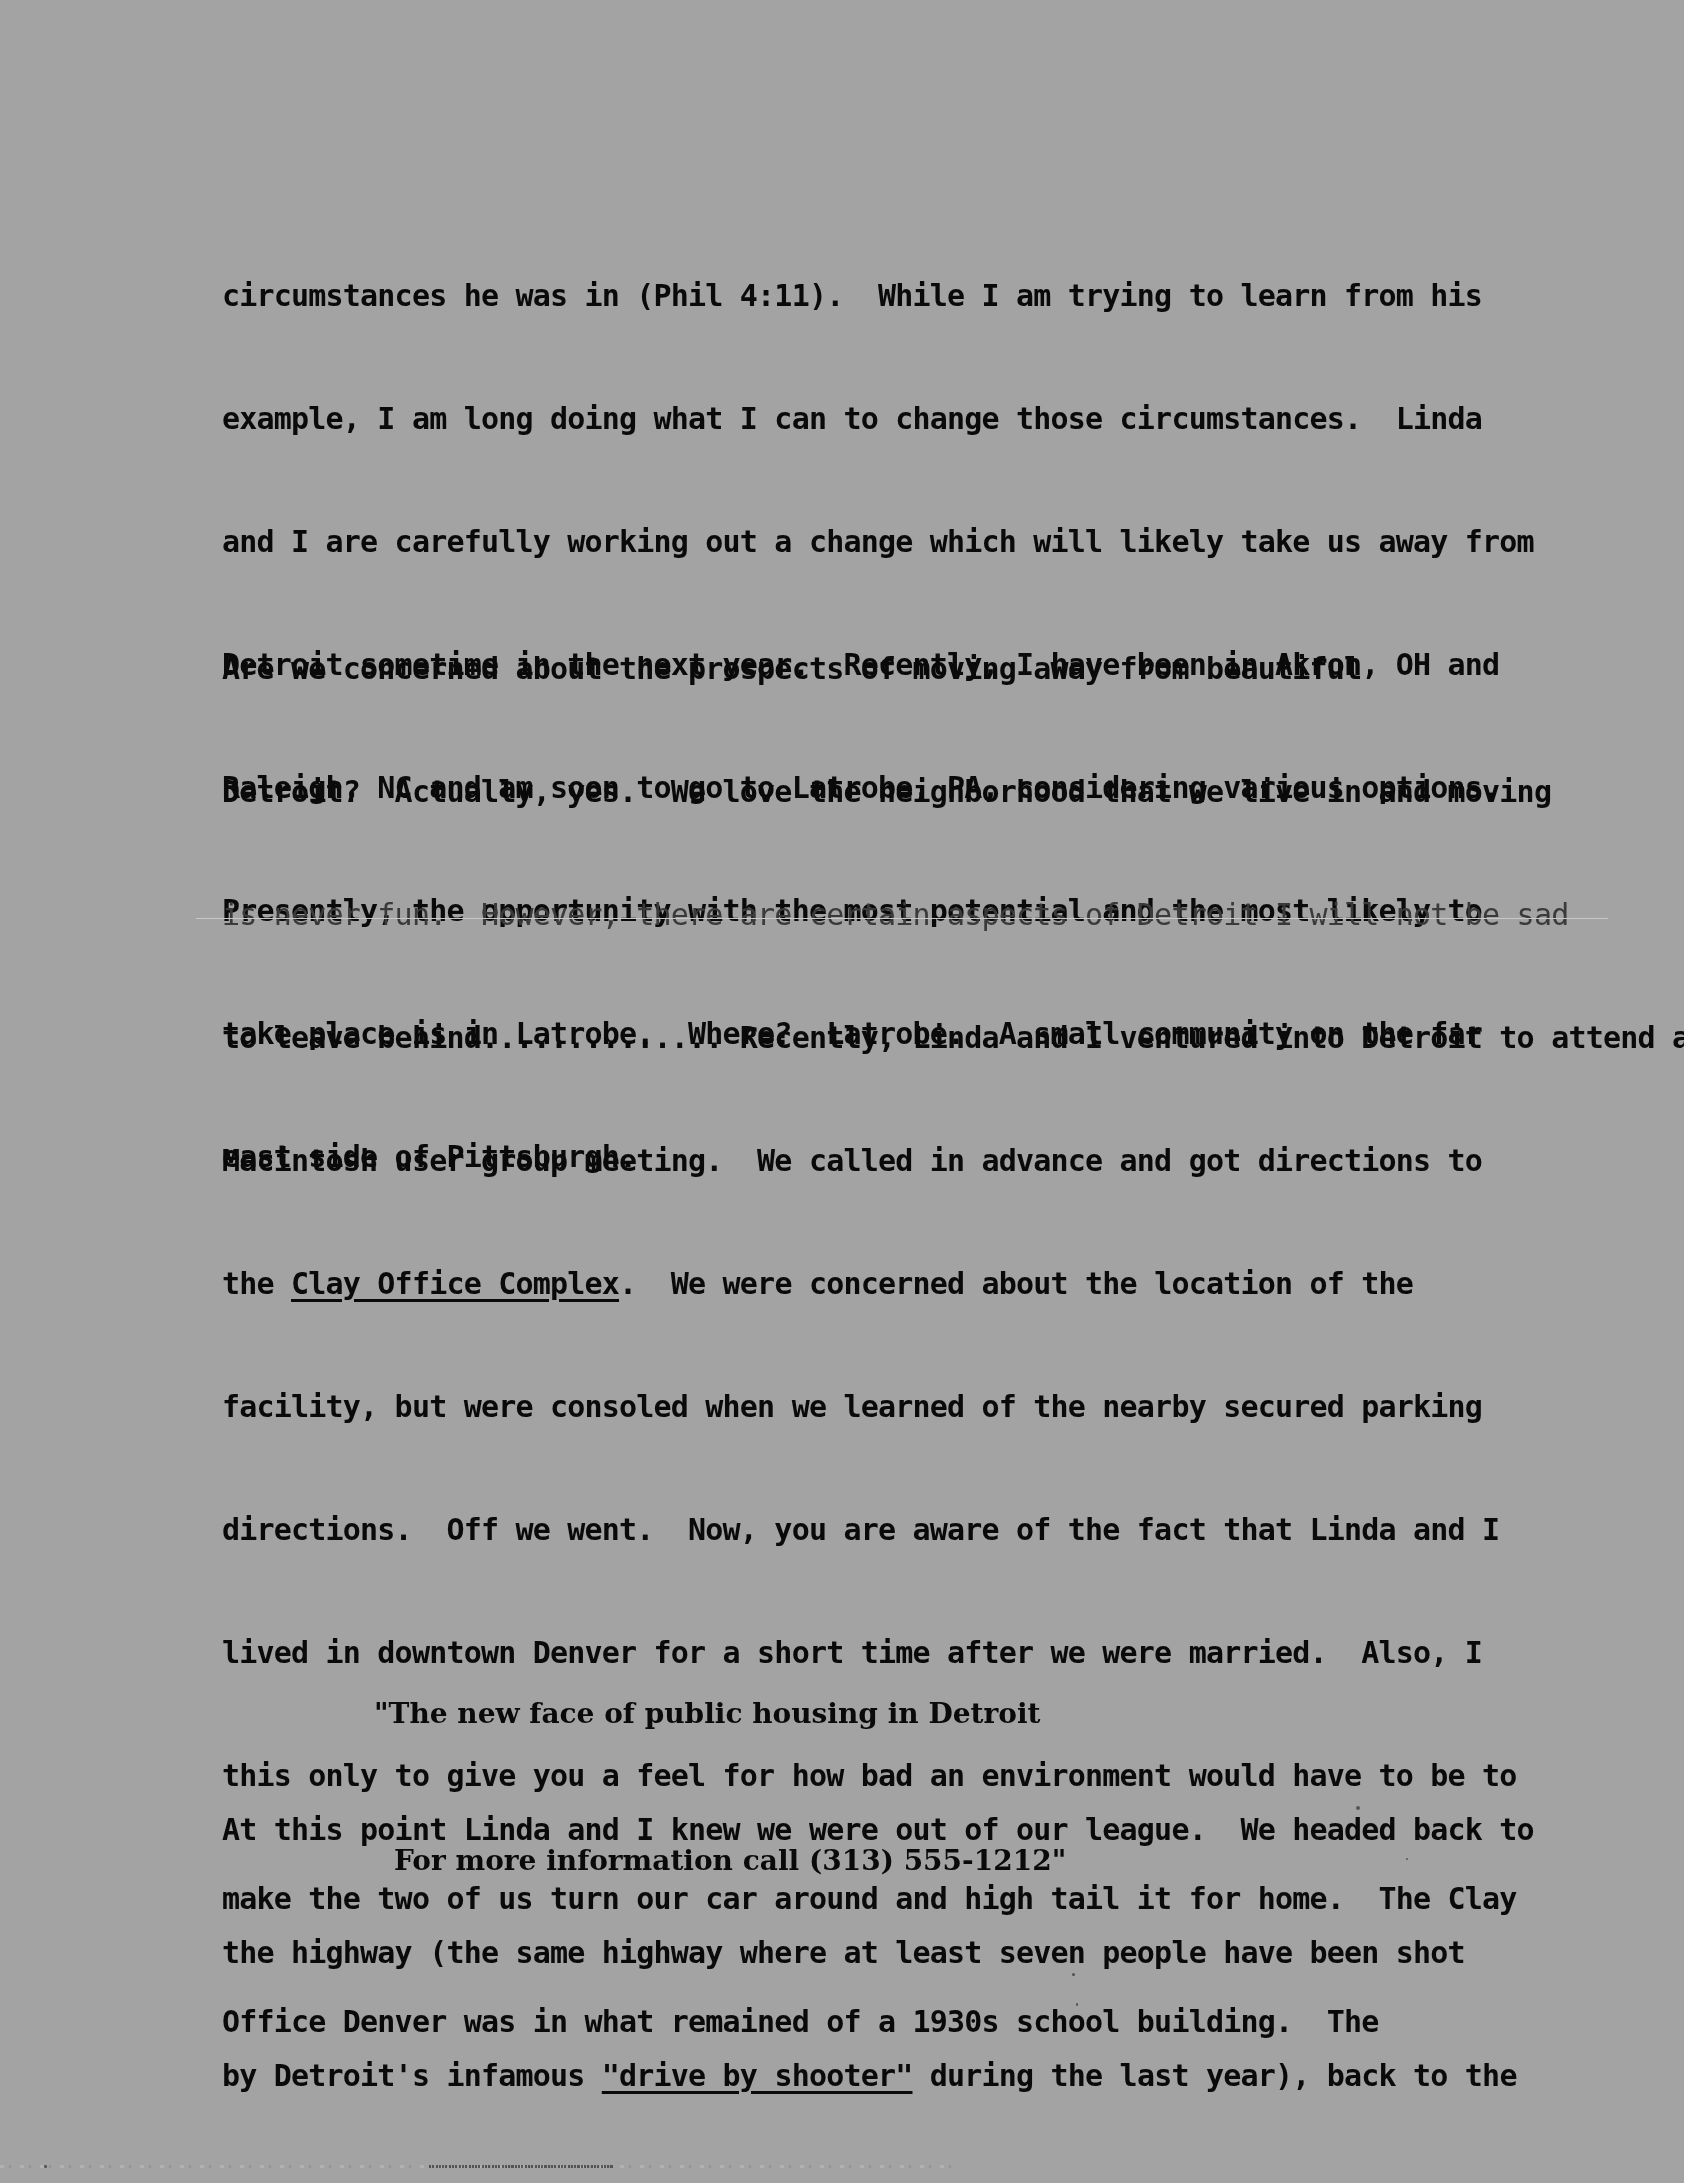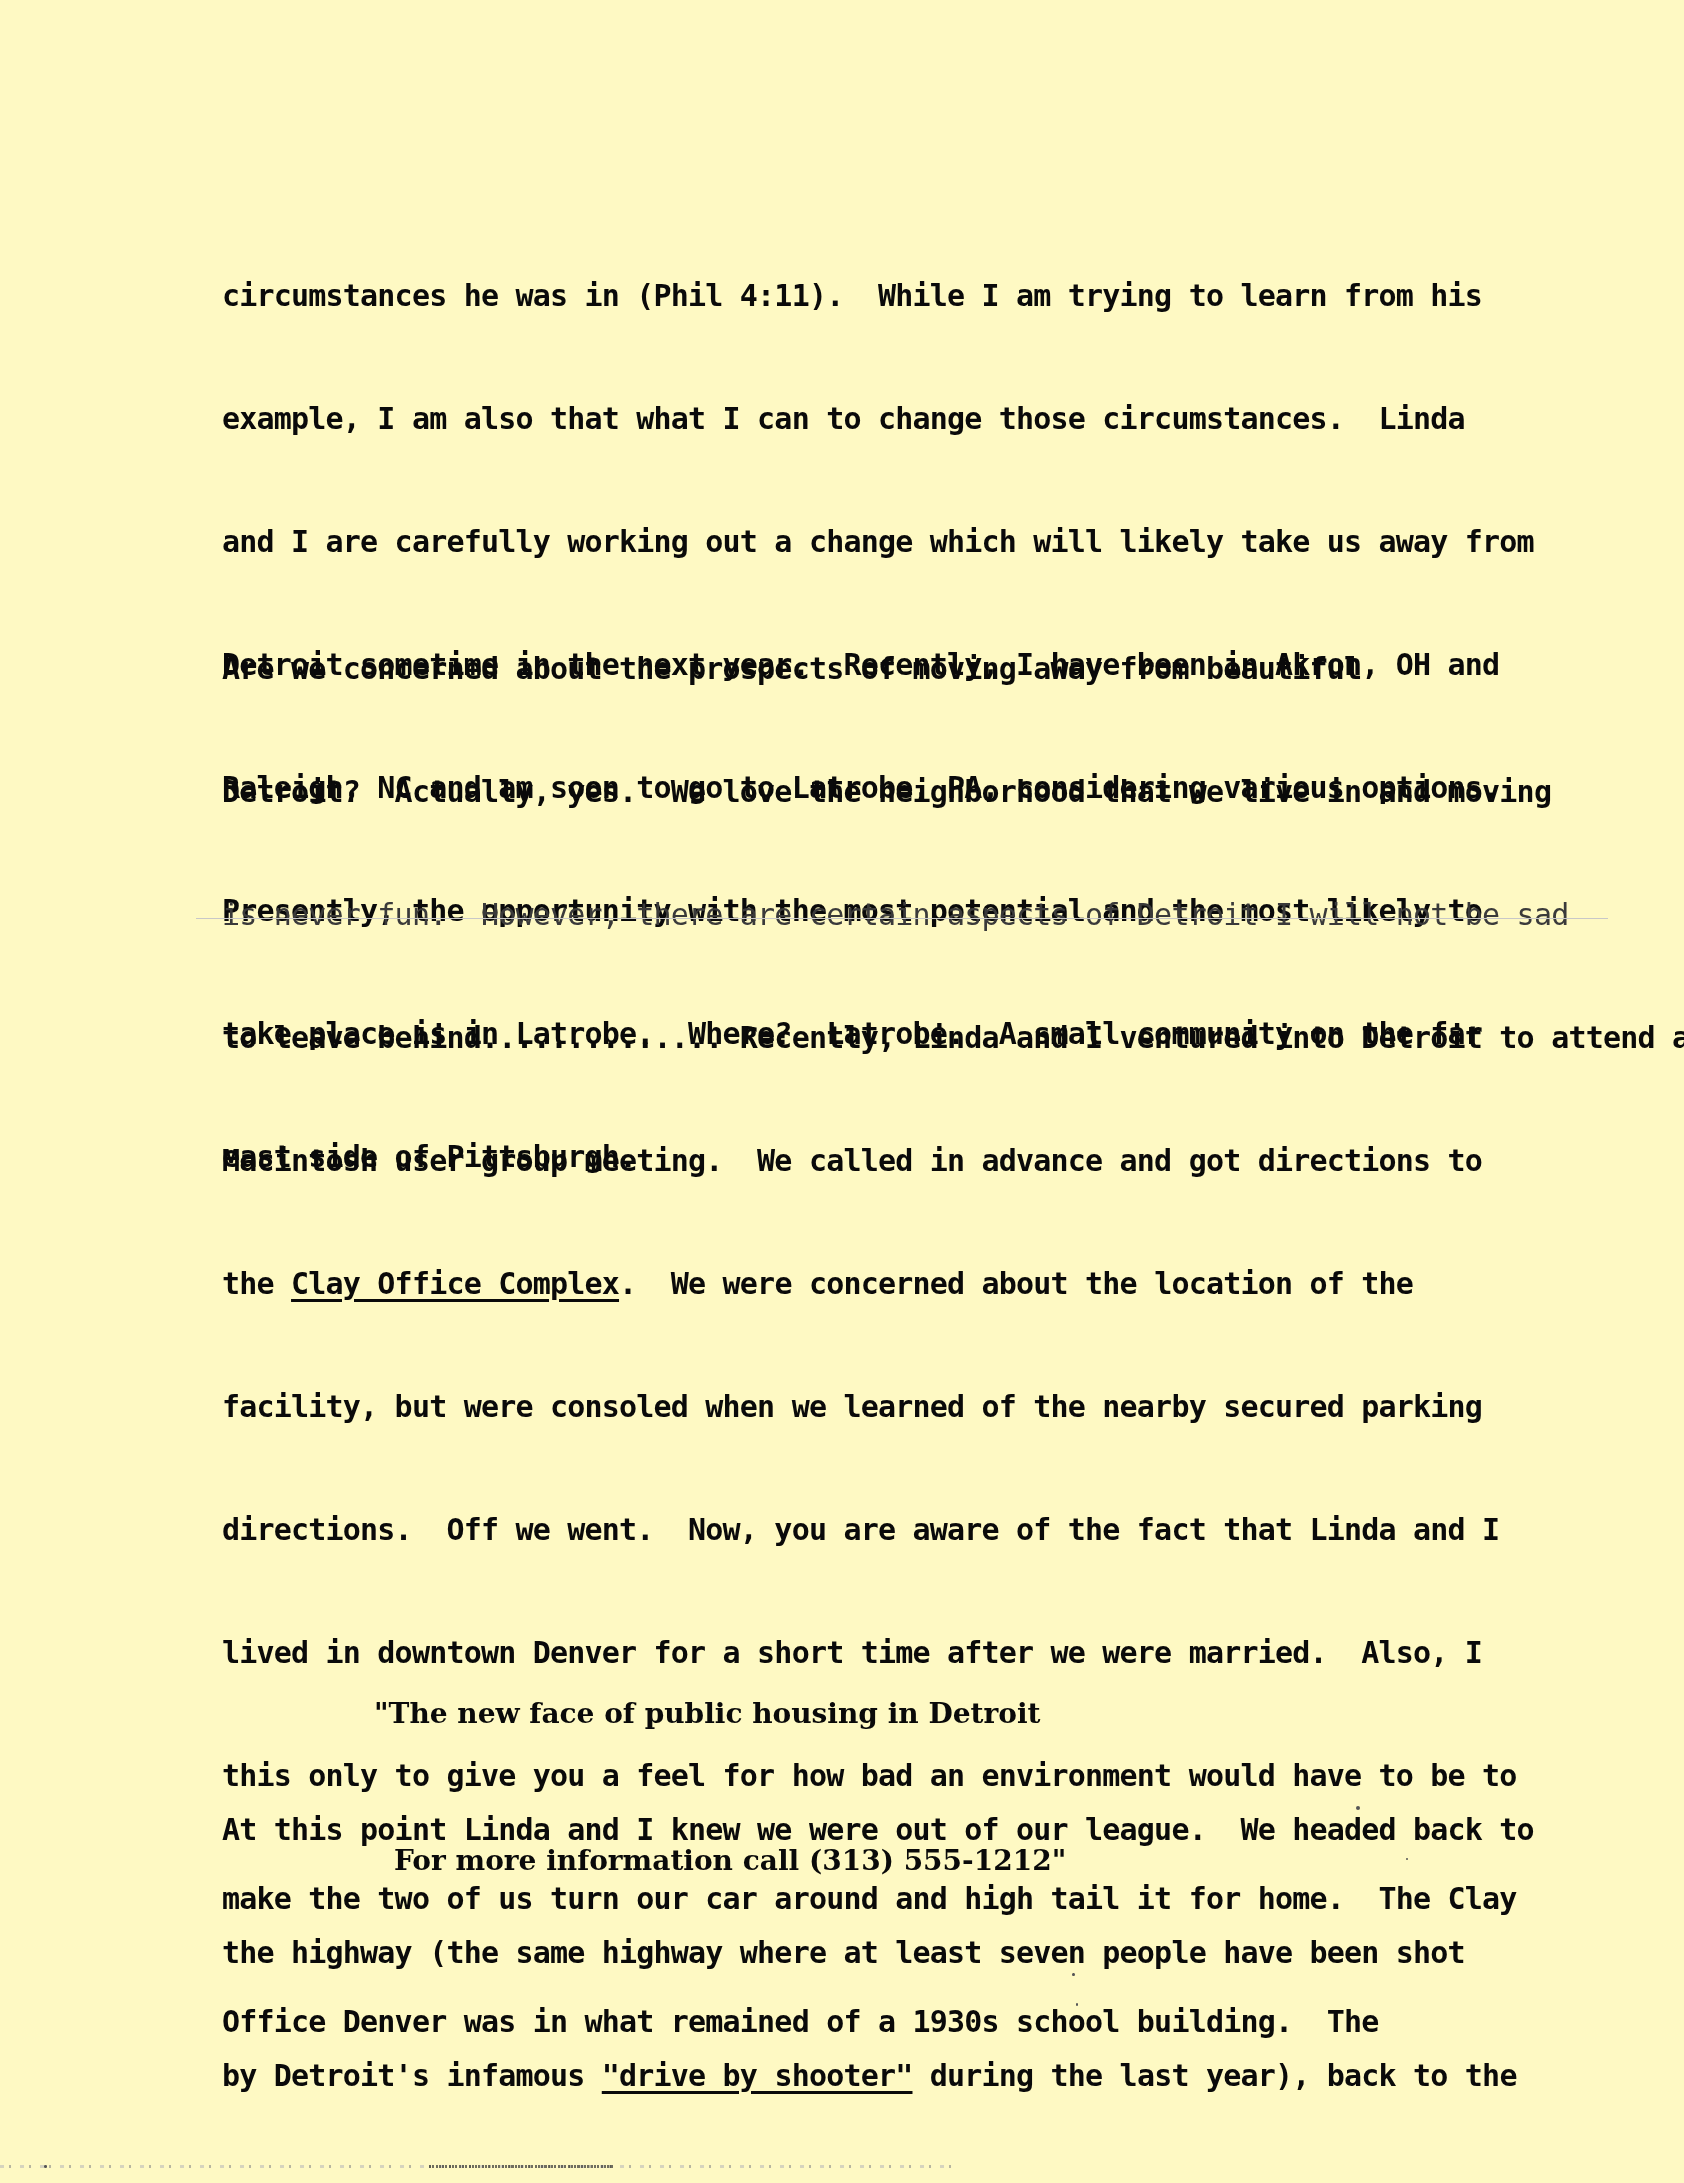--- a/index.html
+++ b/index.html
@@ -13,21 +13,21 @@
       position: relative;
       overflow: hidden;
       color: #0a0a0a;
     }
     .page {
       position: absolute;
       left: 0;
       top: 0;
       width: 1684px;
       height: 2183px;
-      background: #fef9c3;
+      background: #a3a3a3;
     }
     .body-text {
       position: absolute;
       left: 222px;
       width: 1320px;
       font-family: "DejaVu Sans Mono", "Liberation Mono", monospace;
       font-weight: bold;
       font-size: 30px;
       letter-spacing: -0.8px;
       line-height: 41px;
@@ -100,21 +100,21 @@
       opacity: 0.7;
     }
   </style>
 </head>
 <body>
 
 <div class="page">
 
   <div class="body-text para1">
     <span class="line">circumstances he was in (Phil 4:11).  While I am trying to learn from his</span>
-    <span class="line">example, I am also that what I can to change those circumstances.  Linda</span>
+    <span class="line">example, I am long doing what I can to change those circumstances.  Linda</span>
     <span class="line">and I are carefully working out a change which will likely take us away from</span>
     <span class="line">Detroit sometime in the next year.  Recently, I have been in Akron, OH and</span>
     <span class="line">Raleigh, NC and am soon to go to Latrobe, PA, considering various options.</span>
     <span class="line">Presently, the opportunity with the most potential and the most likely to</span>
     <span class="line">take place is in Latrobe.  Where?  Latrobe.  A small community on the far</span>
     <span class="line">east side of Pittsburgh.</span>
   </div>
 
   <div class="body-text para2">
     <span class="line">Are we concerned about the prospects of moving away from beautiful</span>

